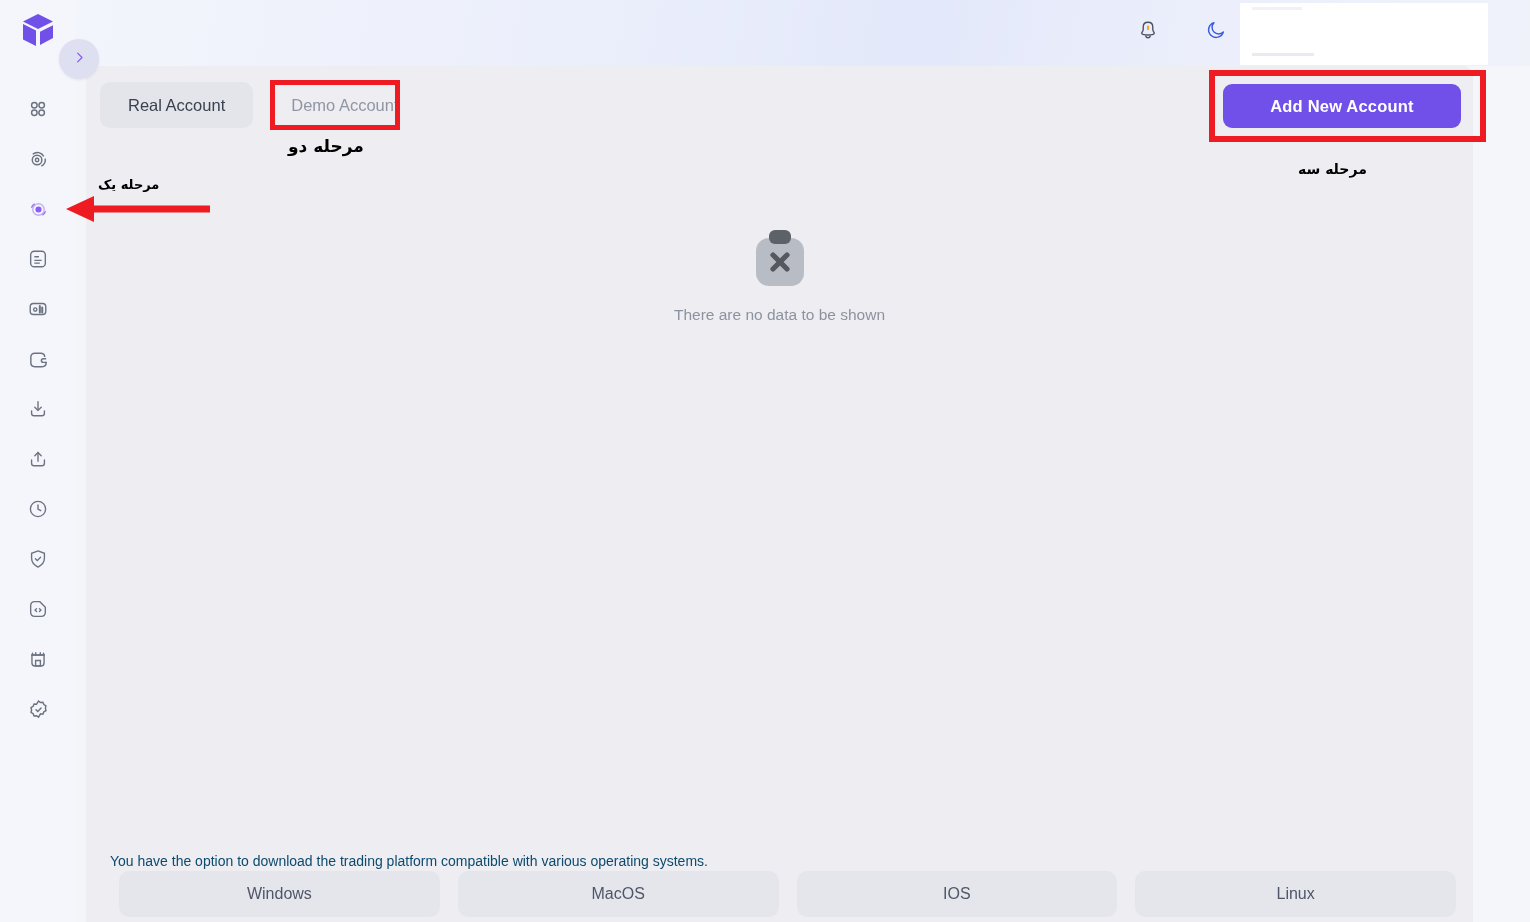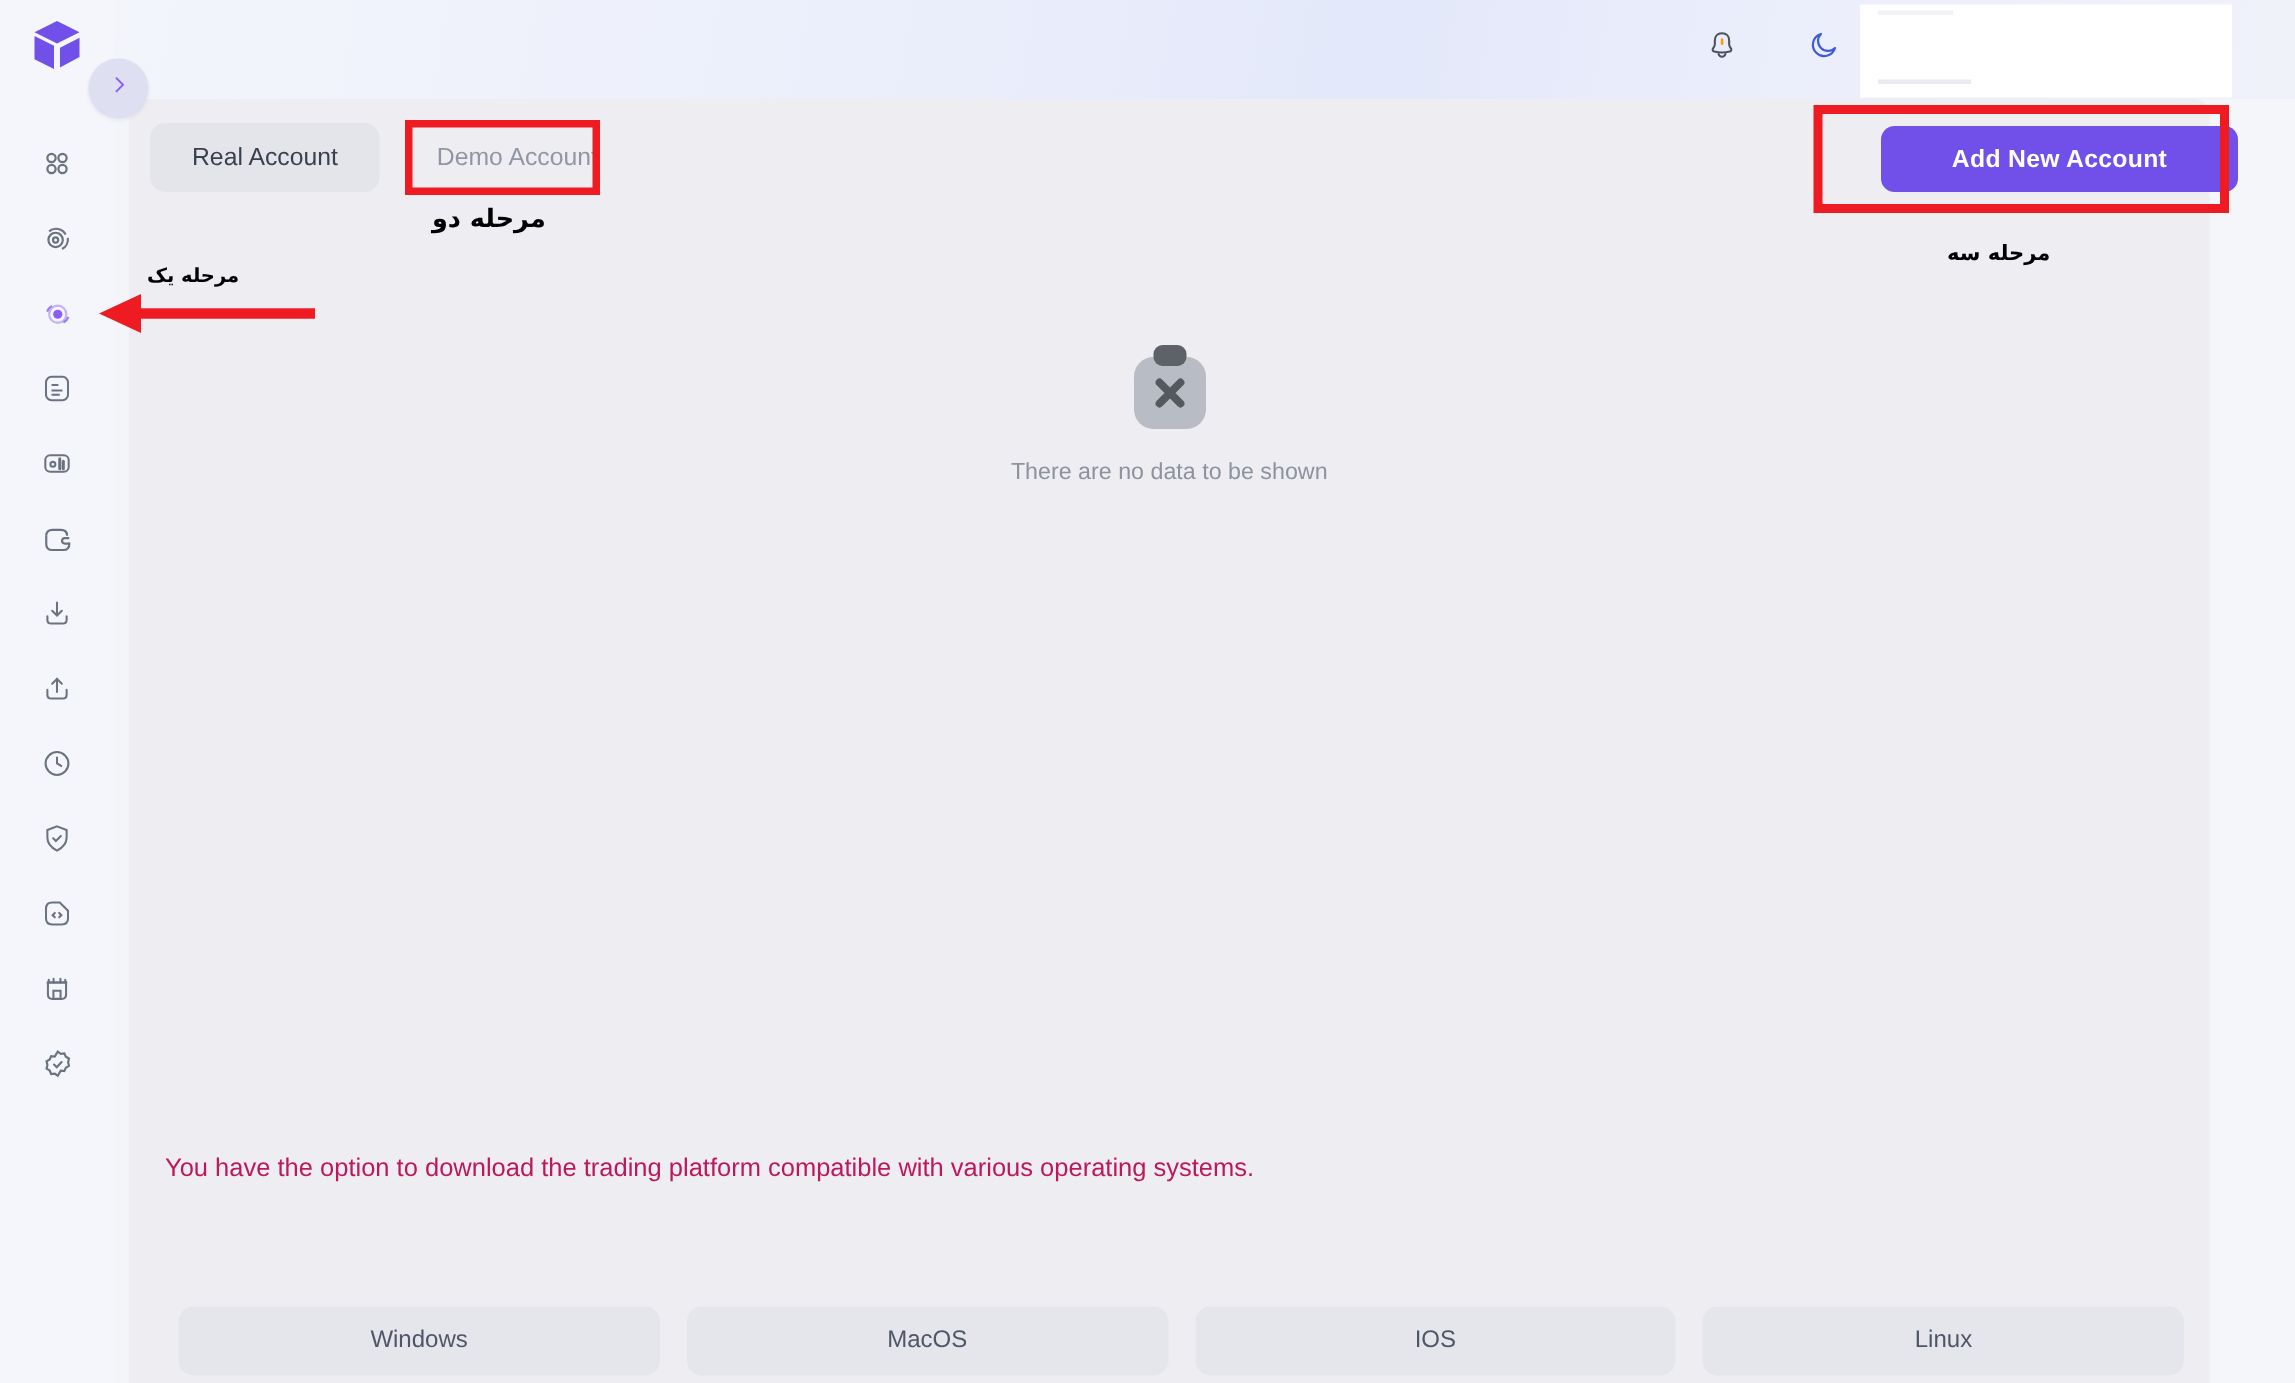--- a/index.html
+++ b/index.html
@@ -76,21 +76,20 @@
   .add-btn {
     position: absolute; left: 1223px; top: 84px;
     width: 238px; height: 44px;
     border-radius: 9px;
     background: #7150ea;
     color: #ffffff;
     font-size: 16.5px; font-weight: bold;
     display: flex; align-items: center; justify-content: center;
     cursor: pointer;
     letter-spacing: 0.2px;
-    margin-left: 31px;
   }
 
   
   .bell-btn {
     position: absolute; left: 1133px; top: 17px;
     width: 30px; height: 30px;
     display: flex; align-items: center; justify-content: center;
     cursor: pointer;
   }
   .moon-btn {
@@ -122,22 +121,22 @@
   }
   .empty-icon { width: 56px; height: 58px; margin-bottom: 18px; }
   .empty-text { font-size: 15.5px; color: #8c939f; }
 
   
   .tp-title {
     position: absolute; left: 110px; top: 778px;
     font-size: 27px; color: #3b4354; font-weight: normal;
   }
   .tp-sub {
-    position: absolute; left: 110px; top: 769px;
-    font-size: 17px; color: #be185d;
+    position: absolute; left: 110px; top: 853px;
+    font-size: 14px; color: #0c4a6e;
   }
   .tp-buttons {
     position: absolute; left: 119px; top: 871px;
     width: 1337px; display: flex; gap: 18px;
   }
   .tp-btn {
     flex: 1; height: 46px; border-radius: 10px;
     background: #e5e6eb; color: #4e5668;
     font-size: 16px;
     display: flex; align-items: center; justify-content: center;

